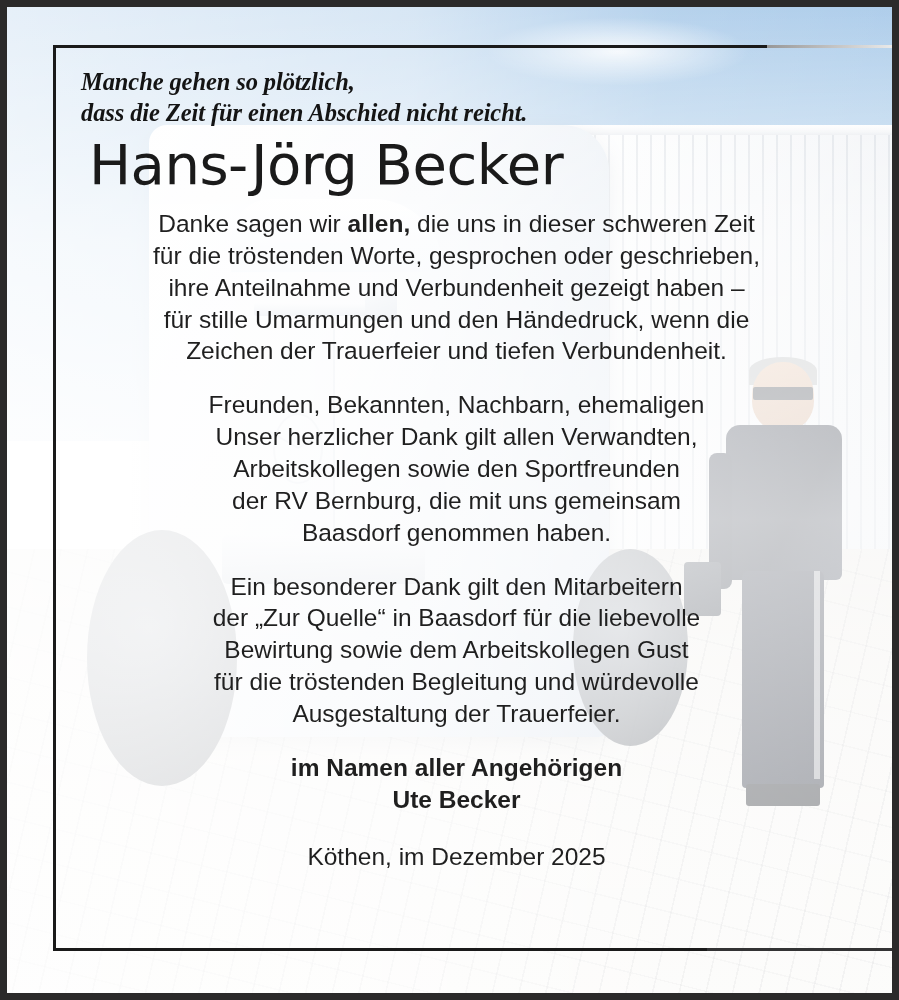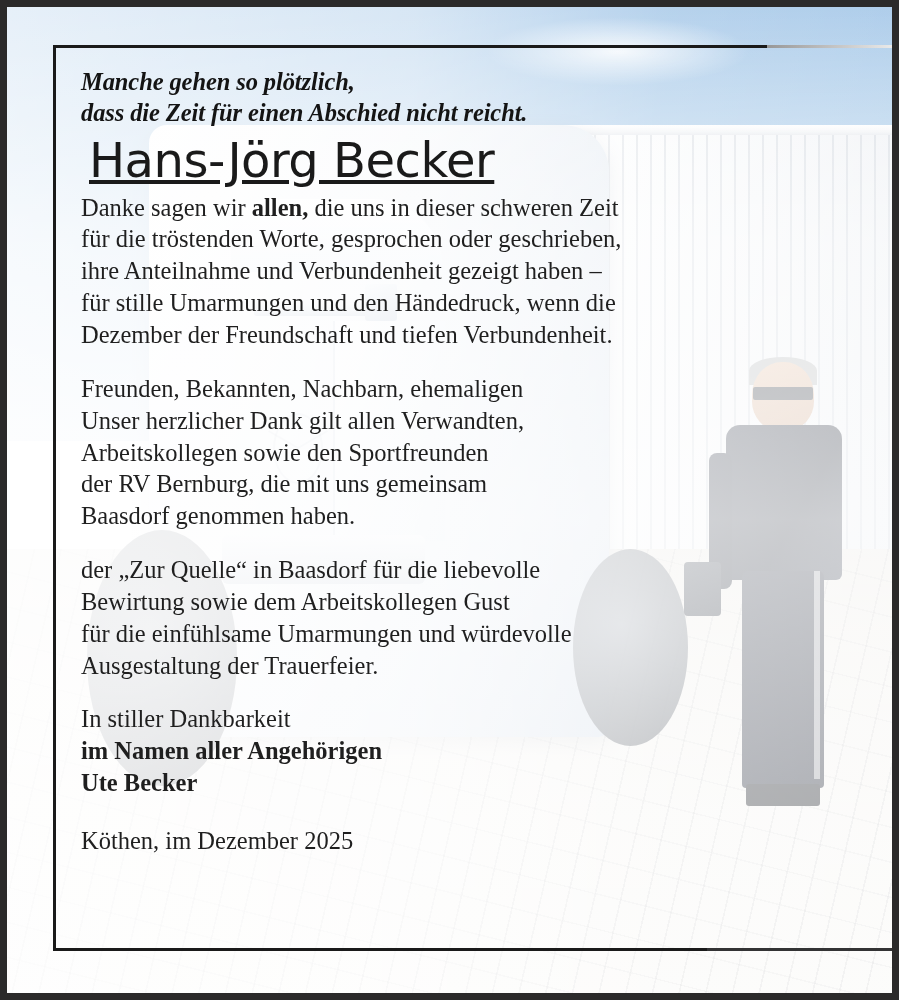--- a/index.html
+++ b/index.html
@@ -202,36 +202,36 @@
     line-height:1.26;
     letter-spacing:-.1px;
     margin:0 0 6px 0;
     color:#141414;
   }
   .verse .vline{display:block;white-space:nowrap;}
 
   .name{
     font-family:"DejaVu Sans", sans-serif;
     font-weight:400;
-    font-size:48px;
+    font-size:56px;
     line-height:1.06;
     letter-spacing:-.5px;
-    margin:6px 0 6px 8px;
+    margin:6px 0 14px 8px;
     color:#1a1a1a;
     white-space:nowrap;
-    text-decoration:underline;
   }
 
   .para{
-    font-family:Liberation Serif, serif;
+    font-family:Liberation Sans, sans-serif;
     font-size:24.5px;
     line-height:1.30;
     margin:0 0 22px 0;
     color:#1f1f1f;
     font-weight:400;
+    text-align:center;
   }
   .para .ln{display:block;white-space:nowrap;}
   .para b{font-weight:700;}
   .closing .ln.bold{font-weight:700;}
   .closing{margin-bottom:26px;}
   .place{margin-bottom:18px;}
 </style>
 </head>
 <body>
 
@@ -290,40 +290,40 @@
       <span class="vline">dass die Zeit für einen Abschied nicht reicht.</span>
     </div>
 
     <div class="name">Hans-Jörg Becker</div>
 
     <div class="para">
       <span class="ln"><span>Danke sagen wir </span><b>allen,</b><span> die uns in dieser schweren Zeit</span></span>
       <span class="ln">für die tröstenden Worte, gesprochen oder geschrieben,</span>
       <span class="ln">ihre Anteilnahme und Verbundenheit gezeigt haben –</span>
       <span class="ln">für stille Umarmungen und den Händedruck, wenn die</span>
-      <span class="ln">Dezember der Freundschaft und tiefen Verbundenheit.</span>
+      <span class="ln">Zeichen der Trauerfeier und tiefen Verbundenheit.</span>
     </div>
 
     <div class="para">
       <span class="ln">Freunden, Bekannten, Nachbarn, ehemaligen</span>
       <span class="ln">Unser herzlicher Dank gilt allen Verwandten,</span>
       <span class="ln">Arbeitskollegen sowie den Sportfreunden</span>
       <span class="ln">der RV Bernburg, die mit uns gemeinsam</span>
       <span class="ln">Baasdorf genommen haben.</span>
     </div>
 
     <div class="para">
+      <span class="ln">Ein besonderer Dank gilt den Mitarbeitern</span>
       <span class="ln">der „Zur Quelle“ in Baasdorf für die liebevolle</span>
       <span class="ln">Bewirtung sowie dem Arbeitskollegen Gust</span>
-      <span class="ln">für die einfühlsame Umarmungen und würdevolle</span>
+      <span class="ln">für die tröstenden Begleitung und würdevolle</span>
       <span class="ln">Ausgestaltung der Trauerfeier.</span>
     </div>
 
     <div class="para closing">
-      <span class="ln">In stiller Dankbarkeit</span>
       <span class="ln bold">im Namen aller Angehörigen</span>
       <span class="ln bold">Ute Becker</span>
     </div>
 
     <div class="para place">
       <span class="ln">Köthen, im Dezember 2025</span>
     </div>
 
   </div>
 </div>

